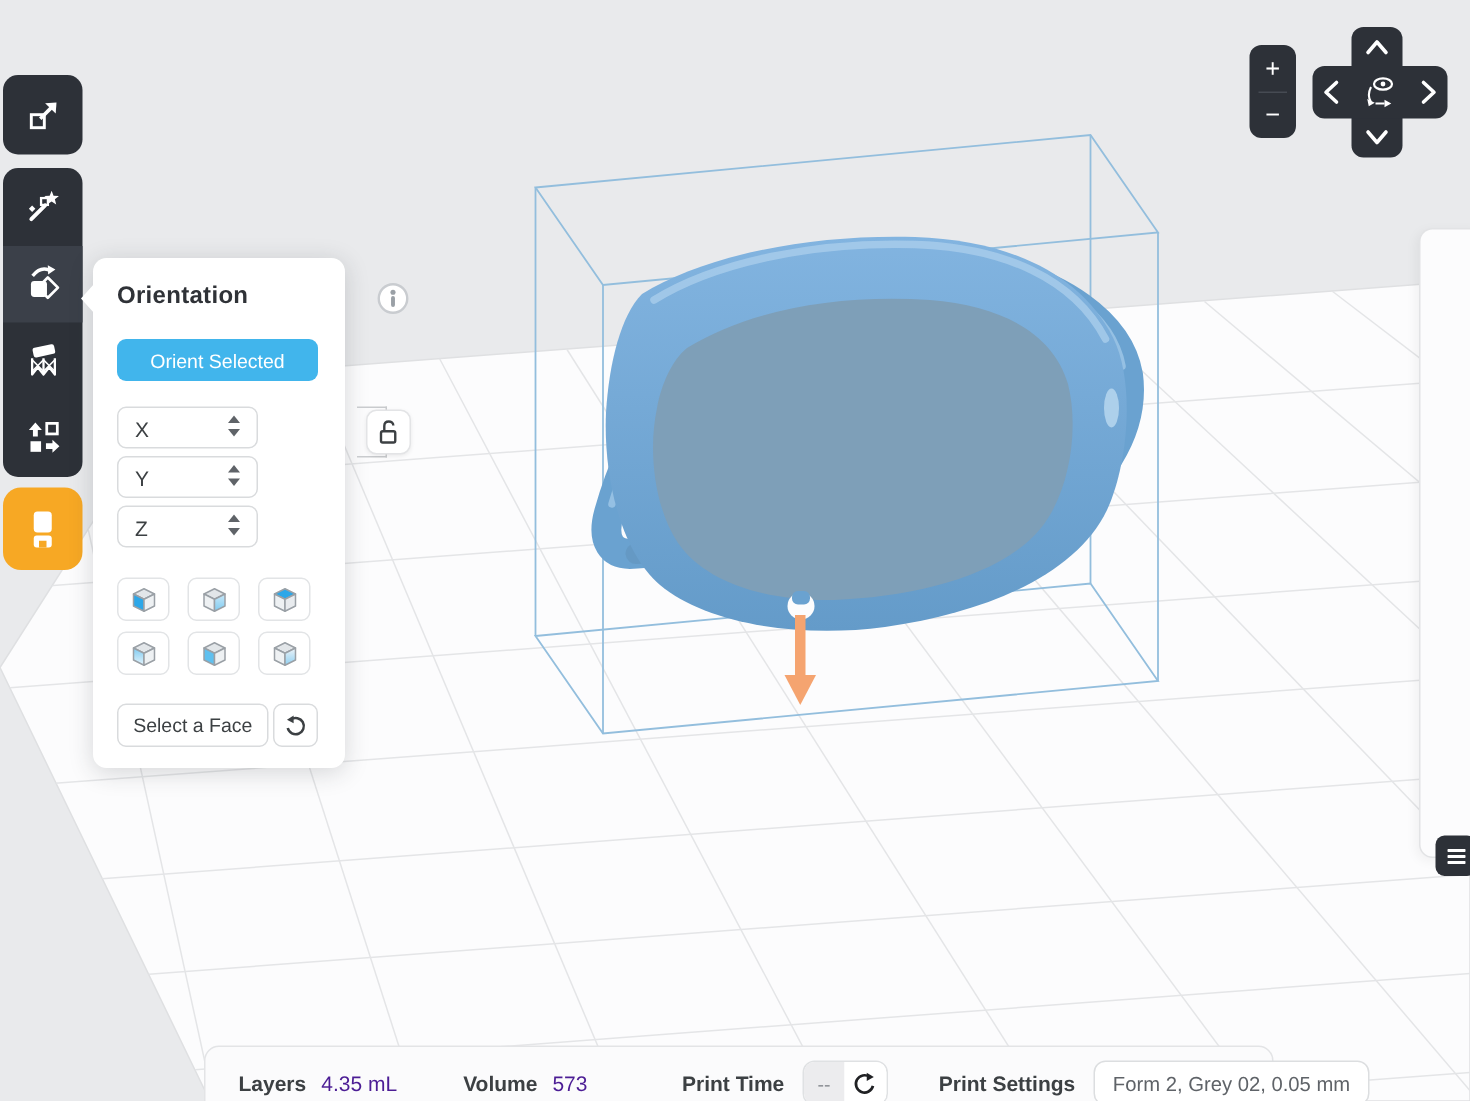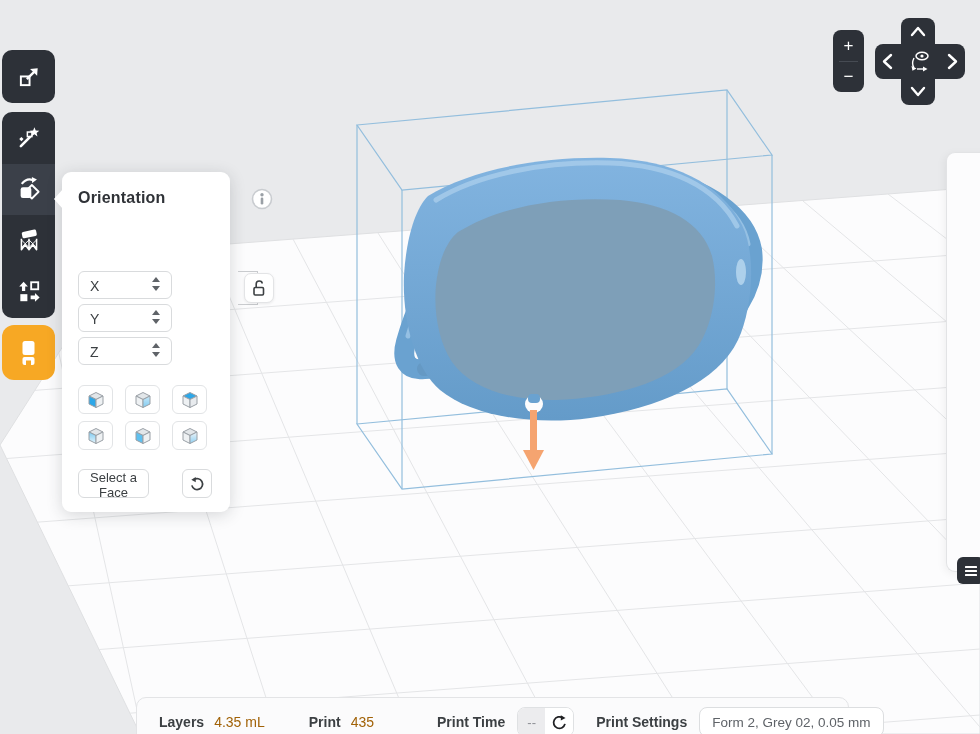--- a/index.html
+++ b/index.html
@@ -24,40 +24,40 @@
   #info-btn { position:absolute; left:188px; top:15px; width:24px; height:24px; cursor:pointer; }
   #orient-selected-btn { position:absolute; left:16px; top:54px; width:134px; height:28px; background:#41b5ec; border:none; border-radius:6px; color:#fff; font-size:13px; font-family:"Liberation Sans",sans-serif; cursor:pointer; }
   .axis-field { position:absolute; left:16px; width:94px; height:28px; background:#fff; border:1px solid #d9dbdd; border-radius:6px; cursor:text; }
   .axis-label { position:absolute; left:11px; top:6px; font-size:14px; color:#3c4043; }
   .steppers { position:absolute; right:9px; top:5px; width:10px; height:18px; cursor:pointer; }
   .step-up { width:0; height:0; border-left:4px solid transparent; border-right:4px solid transparent; border-bottom:5px solid #5f6368; margin-bottom:4px; }
   .step-down { width:0; height:0; border-left:4px solid transparent; border-right:4px solid transparent; border-top:5px solid #5f6368; }
   #lock-bracket { position:absolute; left:176px; top:99px; width:20px; height:34px; border:1px solid #c9cbce; border-left:none; }
   #lock-btn { position:absolute; left:182px; top:101px; width:30px; height:30px; background:#fff; border:1px solid #e3e4e6; border-radius:7px; box-shadow:0 1px 3px rgba(0,0,0,.08); display:flex; align-items:center; justify-content:center; cursor:pointer; }
   .cube-btn { position:absolute; width:35px; height:29px; background:#fff; border:1px solid #e2e4e6; border-radius:6px; display:flex; align-items:center; justify-content:center; cursor:pointer; }
-  #select-face-btn { position:absolute; left:16px; top:297px; width:71px; height:29px; background:#fff; border:1px solid #d9dbdd; border-radius:6px; font-size:13px; color:#3c4043; font-family:"Liberation Sans",sans-serif; cursor:pointer; }
+  #select-face-btn { position:absolute; left:16px; top:297px; width:101px; height:29px; background:#fff; border:1px solid #d9dbdd; border-radius:6px; font-size:13px; color:#3c4043; font-family:"Liberation Sans",sans-serif; cursor:pointer; }
   #reset-btn { position:absolute; left:120px; top:297px; width:30px; height:29px; background:#fff; border:1px solid #d9dbdd; border-radius:6px; display:flex; align-items:center; justify-content:center; cursor:pointer; }
 
   
   #zoom-pill { position:absolute; left:833px; top:30px; width:31px; height:62px; background:#2d3138; border-radius:8px; }
   .zoom-half { position:absolute; left:0; width:31px; height:31px; color:#fff; font-size:17px; display:flex; align-items:center; justify-content:center; cursor:pointer; }
   #zoom-divider { position:absolute; left:6px; top:31px; width:19px; height:1px; background:#464b53; }
   #dpad-v { position:absolute; left:901px; top:18px; width:34px; height:87px; background:#2d3138; border-radius:8px; }
   #dpad-h { position:absolute; left:875px; top:44px; width:90px; height:35px; background:#2d3138; border-radius:8px; }
   #dpad-icons { position:absolute; left:875px; top:18px; }
   .dpad-hit { position:absolute; cursor:pointer; }
 
   
   #right-strip { position:absolute; left:946px; top:152px; width:40px; height:420px; background:#fcfcfd; border:1px solid #e2e3e5; border-right:none; border-radius:9px 0 0 9px; box-shadow:-2px 2px 8px rgba(0,0,0,.05); cursor:pointer; }
   #list-toggle-btn { position:absolute; left:957px; top:557px; width:27px; height:27px; background:#2d3138; border-radius:6px; display:flex; align-items:center; justify-content:center; cursor:pointer; }
 
   
   #status-bar { position:absolute; left:136px; top:697px; width:713px; height:50px; background:#fbfbfc; border:1px solid #e3e4e6; border-radius:10px; display:flex; align-items:center; }
   #status-bar .lbl { font-size:14px; font-weight:bold; color:#3c4043; }
-  #status-bar .val { font-size:14px; color:#a16207; margin-left:10px; }
+  #status-bar .val { font-size:14px; color:#4c1d95; margin-left:10px; }
   #status-bar > * { flex:none; }
   #print-time-ctl { display:flex; margin-left:12px; height:30px; border:1px solid #dfe1e3; border-radius:8px; background:#fff; overflow:hidden; align-items:stretch; }
   #print-time-val { width:27px; background:#ececee; color:#8d9095; font-size:13px; display:flex; align-items:center; justify-content:center; }
   #refresh-btn { width:28px; display:flex; align-items:center; justify-content:center; cursor:pointer; background:#fff; border:none; }
   #print-settings-btn { margin-left:12px; height:30px; padding:0 12px; background:#fff; border:1px solid #dcdee0; border-radius:8px; font-size:13.5px; color:#5f6368; font-family:"Liberation Sans",sans-serif; cursor:pointer; }
 </style>
 </head>
 <body>
 
 <div id="root">
@@ -203,20 +203,21 @@
   <div id="orient-panel">
     <div id="panel-notch"></div>
     <div id="panel-title">Orientation</div>
     <div id="info-btn">
       <svg width="24" height="24" viewBox="0 0 24 24">
         <circle cx="12" cy="12" r="9.5" fill="#fff" stroke="#c9ccd0" stroke-width="1.6"></circle>
         <circle cx="12" cy="7.8" r="1.7" fill="#9aa0a6"></circle>
         <rect x="10.7" y="10.4" width="2.6" height="7.2" rx="1.3" fill="#9aa0a6"></rect>
       </svg>
     </div>
+    <button id="orient-selected-btn">Orient Selected</button>
 
     <div class="axis-field" style="top:99px;">
       <span class="axis-label">X</span>
       <div class="steppers">
           <div class="step-up"></div>
           <div class="step-down"></div>
         </div>
     </div>
     <div class="axis-field" style="top:132px;">
       <span class="axis-label">Y</span>
@@ -326,29 +327,29 @@
     <svg width="14" height="12" viewBox="0 0 14 12">
       <rect x="1" y="1" width="12" height="2" rx="0.5" fill="#fff"></rect>
       <rect x="1" y="5" width="12" height="2" rx="0.5" fill="#fff"></rect>
       <rect x="1" y="9" width="12" height="2" rx="0.5" fill="#fff"></rect>
     </svg>
   </div>
 
   <div id="status-bar">
     <span class="lbl" style="margin-left:22px;">Layers</span>
     <span class="val">4.35 mL</span>
-    <span class="lbl" style="margin-left:44px;">Print</span>
-    <span class="val">435</span>
+    <span class="lbl" style="margin-left:44px;">Volume</span>
+    <span class="val">573</span>
     <span class="lbl" style="margin-left:63px;">Print Time</span>
     <div id="print-time-ctl">
       <div id="print-time-val">--</div>
       <button id="refresh-btn">
         <svg width="17" height="17" viewBox="0 0 18 18">
           <path d="M12.5,4.2 A6.1,6.1 0 1 0 14.8,10.5" fill="none" stroke="#202124" stroke-width="1.9"></path>
           <polygon points="10.4,1.2 10.4,7 15.4,4.3" fill="#202124"></polygon>
         </svg>
       </button>
     </div>
-    <span class="lbl" style="margin-left:22px;">Print Settings</span>
+    <span class="lbl" style="margin-left:34px;">Print Settings</span>
     <button id="print-settings-btn">Form 2, Grey 02, 0.05 mm</button>
   </div>
 
 </div>
 
 </body></html>

